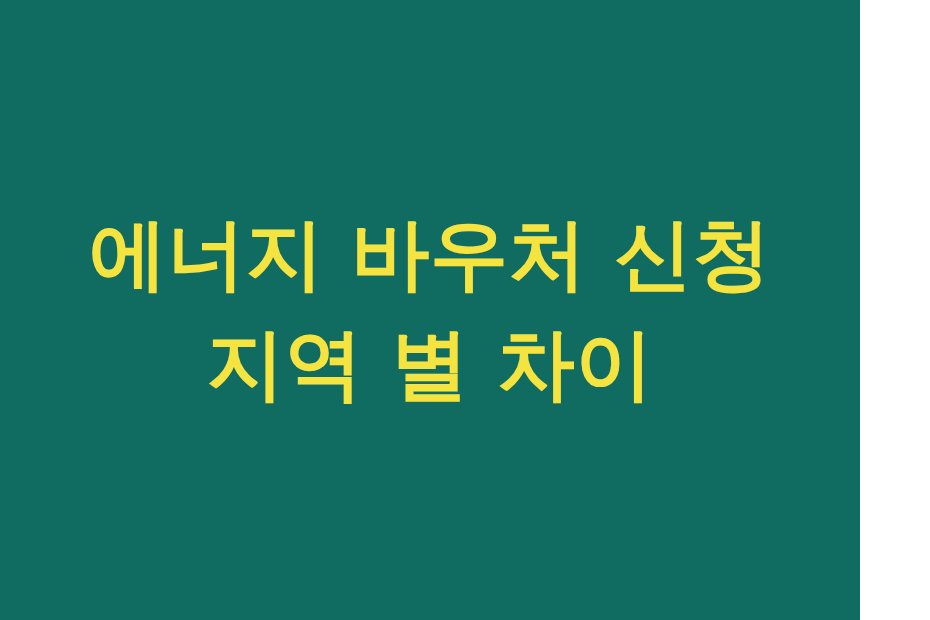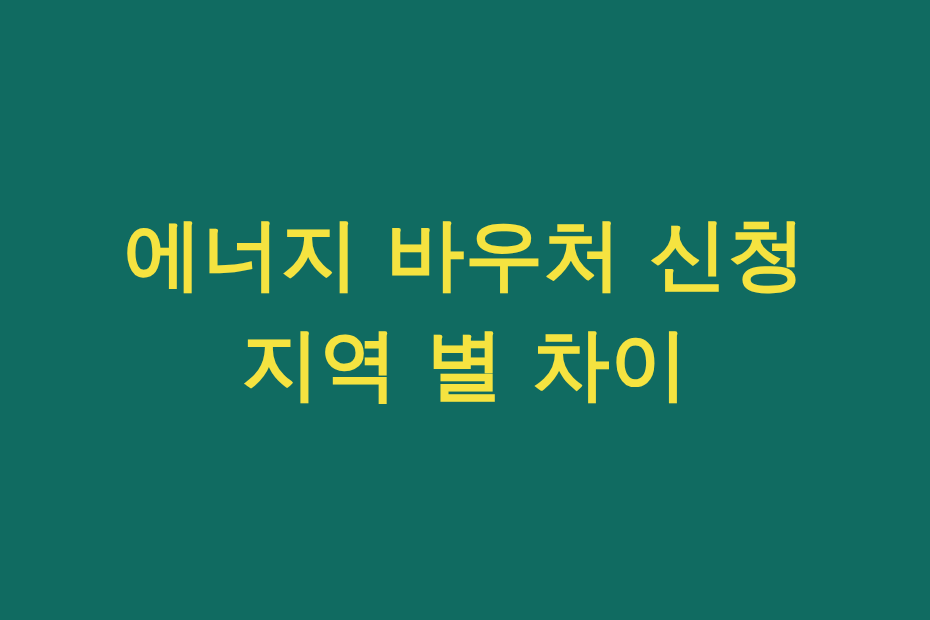--- a/index.html
+++ b/index.html
@@ -12,21 +12,21 @@
     width: 930px;
     height: 620px;
     overflow: hidden;
     font-family: "DejaVu Sans", "Liberation Sans", sans-serif;
   }
 
   
   .poster {
     position: relative;
     box-sizing: border-box;
-    width: 930px;
+    width: 860px;
     height: 620px;
     background: #106b61;
     display: flex;
     align-items: center;
     justify-content: center;
     overflow: hidden;
   }
 
   
   .title-block {

